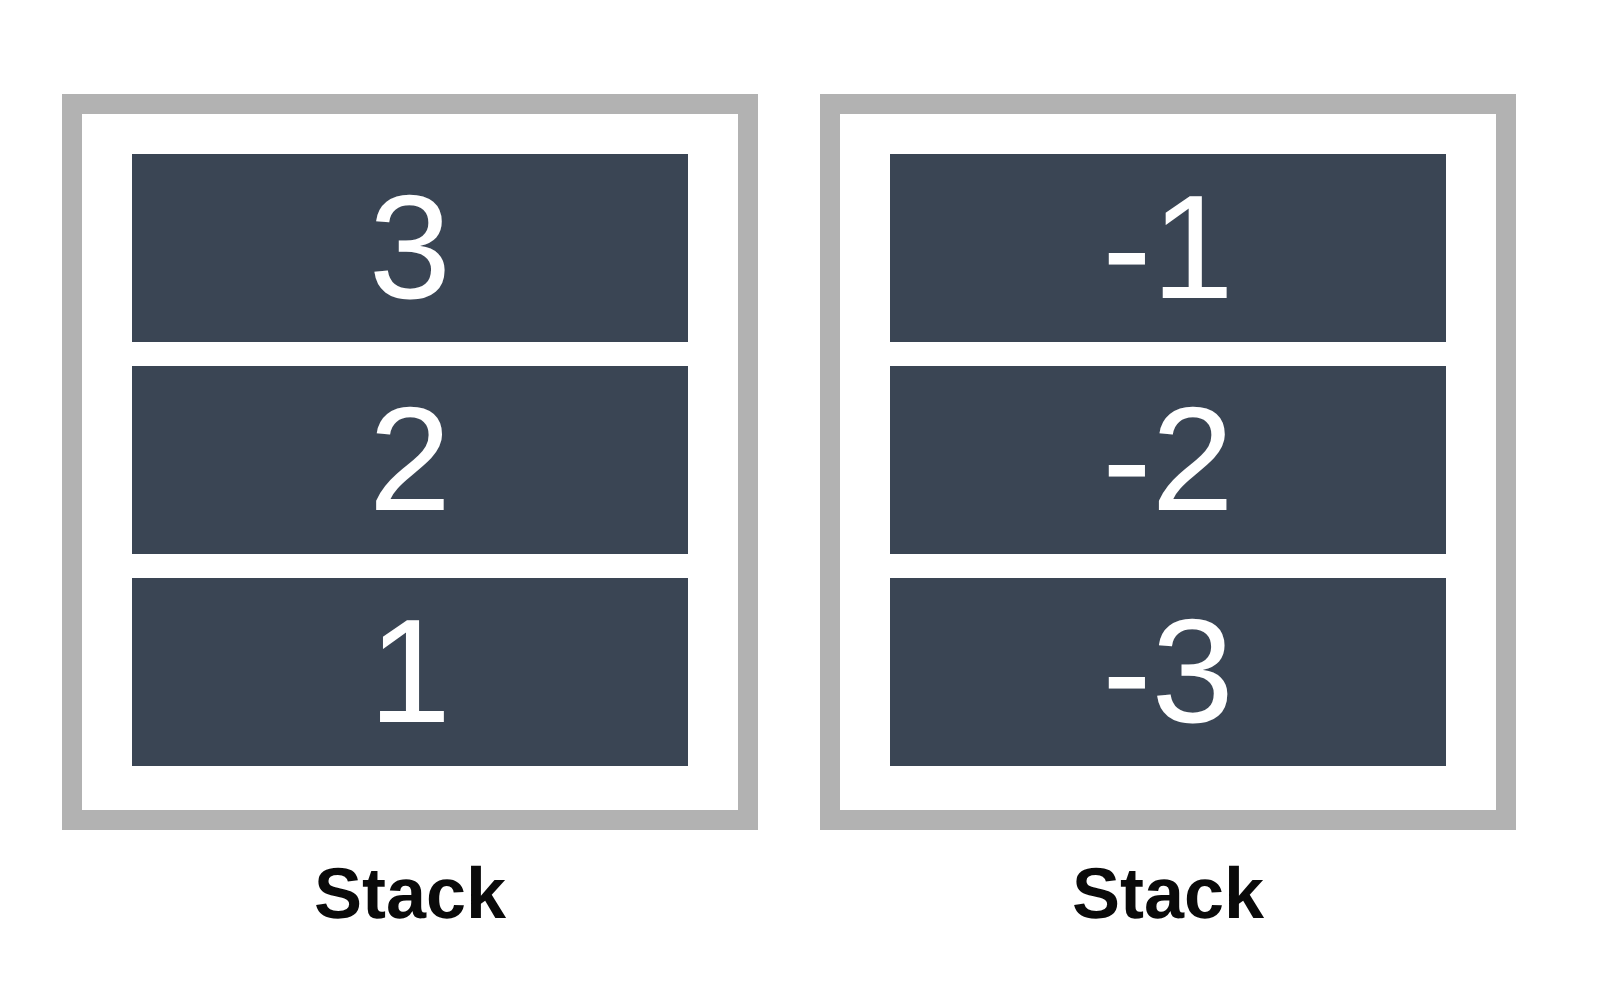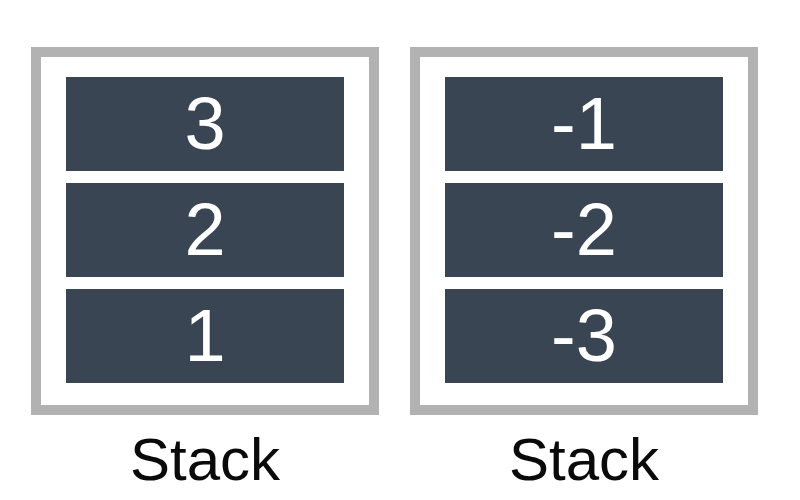--- a/index.html
+++ b/index.html
@@ -46,22 +46,22 @@
     color: var(--box-text, #ffffff);
     display: flex;
     align-items: center;
     justify-content: center;
     font-size: 74px;
     line-height: 1;
     font-weight: 400;
   }
   .stack-caption {
     margin-top: 12px;
-    font-size: 60px;
-    font-weight: normal;
+    font-size: 36px;
+    font-weight: bold;
     line-height: 1.1;
     color: var(--label-text, #0a0a0a);
     text-align: center;
   }
 </style>
 </head>
 <body style="background: rgb(255, 255, 255);">
 
 <div id="stacks">
   <figure class="stack-figure">

